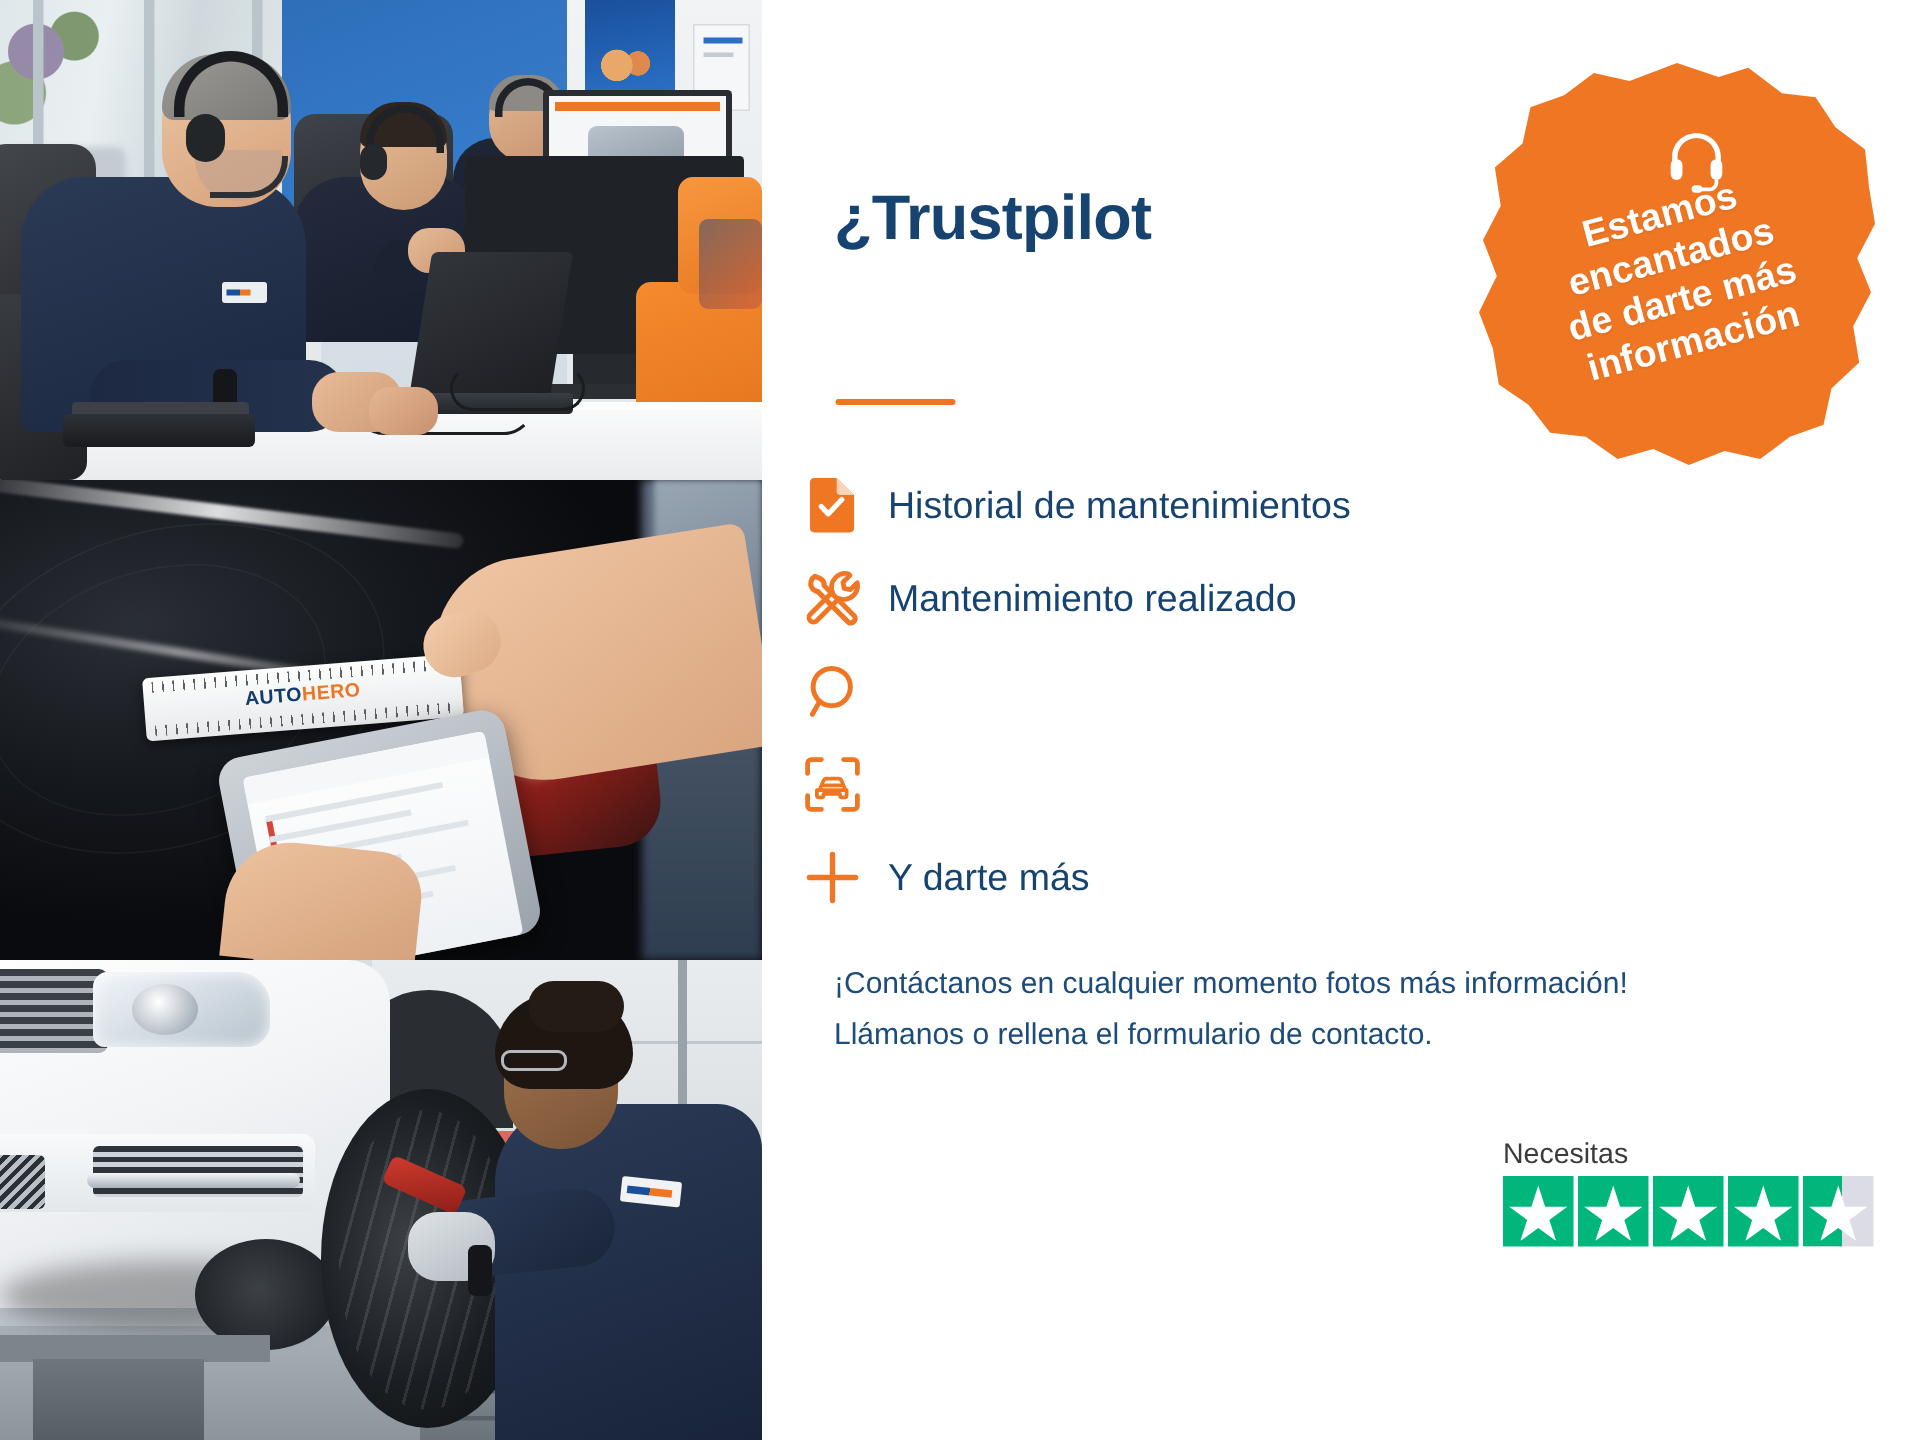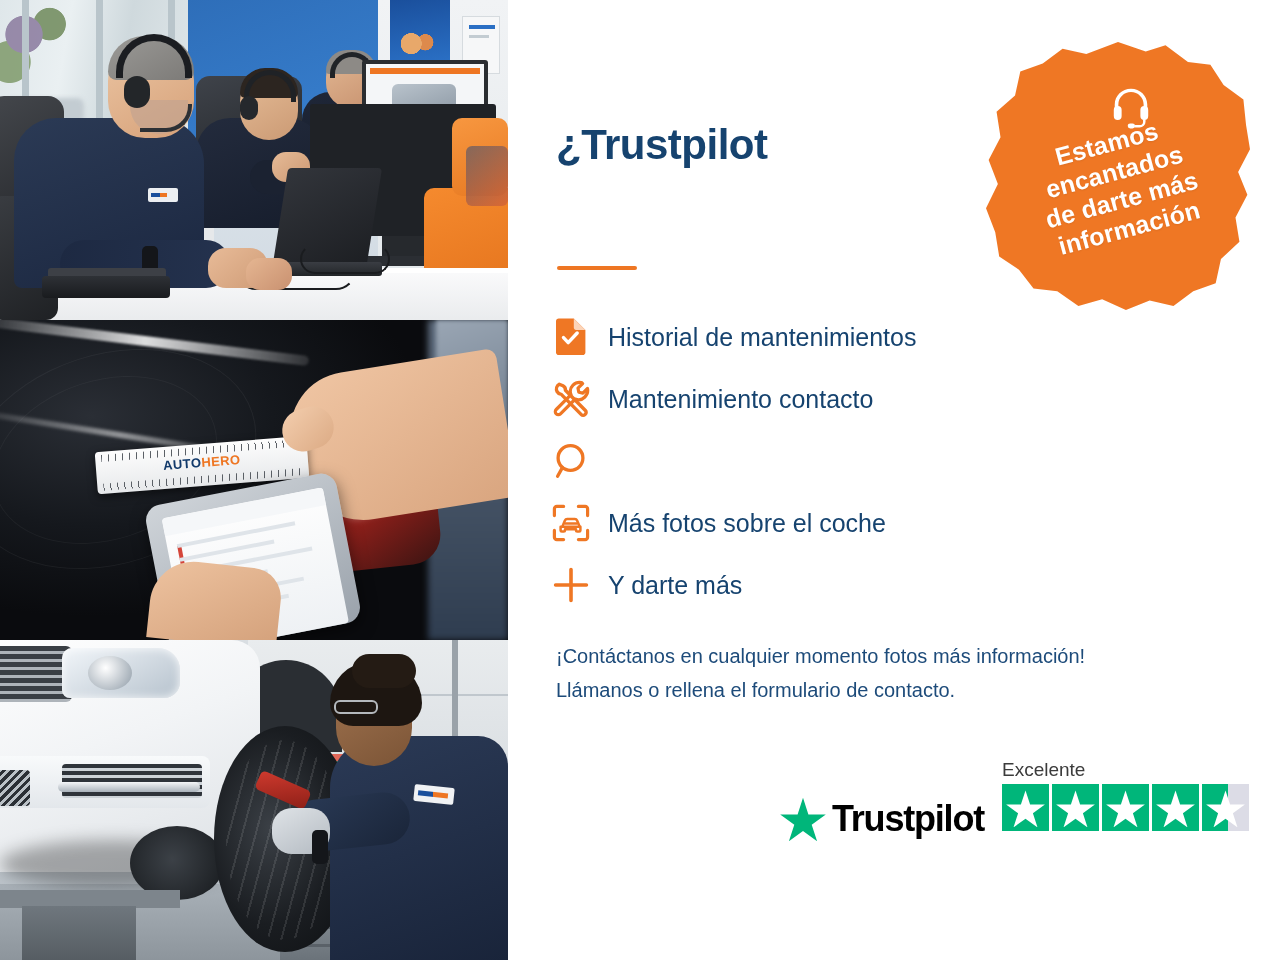--- a/index.html
+++ b/index.html
@@ -264,21 +264,21 @@
       27% 93%, 18% 92%, 12.5% 85%, 5% 80%, 3.5% 71%, 0% 62%, 4.5% 53%,
       1% 44%, 5.5% 35.5%, 4% 26%, 11% 20%, 13% 11%, 21.5% 8%, 29% 2.5%, 38% 4.5%);
     filter:drop-shadow(0 0 0 rgba(0,0,0,0));}
   .badge .hs{position:absolute;left:122px;top:44px;width:46px;height:44px;}
   .badge .btxt{position:absolute;left:24px;top:86px;width:216px;
     transform:rotate(-15deg);text-align:center;
     font:700 25px/1.16 "Liberation Sans",sans-serif;color:#fff;letter-spacing:.2px;
     text-shadow:0 1px 2px rgba(0,0,0,.08);}
 
   
-  .features{position:absolute;left:44px;top:306px;width:560px;}
+  .features{position:absolute;left:28px;top:306px;width:560px;}
   .feature{display:flex;align-items:center;height:62px;}
   .feature .ic{width:56px;flex:0 0 56px;display:flex;align-items:center;justify-content:flex-start;}
   .feature .lbl{font:400 25px/1.2 "Liberation Sans",sans-serif;color:#16436f;}
 
   .para{position:absolute;left:48px;top:640px;width:680px;
     font:400 20px/1.68 "Liberation Sans",sans-serif;color:#1d4b7a;}
 
   
   .tp{position:absolute;left:272px;top:760px;width:400px;height:130px;}
   .tp .logo{position:absolute;left:0;top:36px;display:flex;align-items:center;gap:6px;}
@@ -475,21 +475,21 @@
 
       <div class="feature">
         <span class="ic">
           <svg width="38" height="38" viewBox="0 0 38 38">
             <g stroke="#ef7724" stroke-width="3.4" stroke-linecap="round" stroke-linejoin="round" fill="none">
               <path d="M7.3 4.2c-2.6 1.5-3.6 4.8-2.2 7.4.9 1.6 2.5 2.6 4.2 2.8l20 20.2c1 1 2.6 1 3.6 0l.5-.5c1-1 1-2.6 0-3.6L13.4 10.3c.2-1.8-.7-3.6-2.4-4.5l-3.7-1.6z"></path>
               <path d="M30.6 3.6 26 8.2l.8 4.1 4.1.8 4.6-4.6c.6 3-.3 6.2-2.6 8.5-2.6 2.6-6.4 3.3-9.6 2L8.5 33.8c-1.2 1.2-3.1 1.2-4.3 0-1.2-1.2-1.2-3.1 0-4.3L19 14.7c-1.3-3.2-.6-7 2-9.6 2.3-2.3 5.5-3.2 8.5-2.6z" stroke-width="3.2"></path>
             </g>
           </svg>
         </span>
-        <span class="lbl">Mantenimiento contacto</span>
+        <span class="lbl">Mantenimiento realizado</span>
       </div>
 
       <div class="feature">
         <span class="ic">
           <svg width="36" height="38" viewBox="0 0 36 38">
             <circle cx="18.5" cy="16" r="12.4" fill="none" stroke="#ef7724" stroke-width="3.3"></circle>
             <path d="M10.4 25.6 5.6 34.2" fill="none" stroke="#ef7724" stroke-width="3.3" stroke-linecap="round"></path>
           </svg>
         </span>
       </div>
@@ -503,47 +503,40 @@
               <path d="M35.6 26.4v6.8c0 1.3-1.1 2.4-2.4 2.4h-6.8"></path>
               <path d="M11.6 35.6H4.8c-1.3 0-2.4-1.1-2.4-2.4v-6.8"></path>
             </g>
             <g fill="none" stroke="#ef7724" stroke-width="2.5" stroke-linecap="round" stroke-linejoin="round">
               <path d="M9.6 22.8h18.8v3.6c0 .7-.6 1.2-1.2 1.2h-2c-.7 0-1.2-.5-1.2-1.2v-1.1H13v1.1c0 .7-.5 1.2-1.2 1.2h-2c-.6 0-1.2-.5-1.2-1.2v-3.6z"></path>
               <path d="M10.4 22.6l2.5-6c.4-.9 1.2-1.5 2.2-1.5h7.8c1 0 1.8.6 2.2 1.5l2.5 6"></path>
               <path d="M13.1 19.6h11.8"></path>
             </g>
           </svg>
         </span>
-        <span class="lbl">Más fotos sobre el coche</span>
       </div>
 
       <div class="feature">
         <span class="ic">
           <svg width="38" height="38" viewBox="0 0 38 38">
             <path d="M19 3.6v30.8M3.6 19h30.8" fill="none" stroke="#ef7724" stroke-width="3.6" stroke-linecap="round"></path>
           </svg>
         </span>
         <span class="lbl">Y darte más</span>
       </div>
     </div>
 
     <p class="para">
       <span>¡Contáctanos en cualquier momento fotos más información!</span><br>
       <span>Llámanos o rellena el formulario de contacto.</span>
     </p>
 
     <div class="tp">
-      <div class="logo">
-        <svg width="46" height="46" viewBox="0 0 46 46">
-          <path d="M23 1.8l5.4 16.6h17.4l-14.1 10.3 5.4 16.6L23 34.9 8.9 45.3l5.4-16.6L.2 18.4h17.4z" fill="#00b67a"></path>
-        </svg>
-        <span class="word">Trustpilot</span>
-      </div>
-
-      <div class="exc">Excelente</div>
+
+      <div class="exc">Necesitas</div>
 
       <div class="stars">
         <span class="st" style="background: rgb(0, 182, 122);">
           <svg width="39" height="39" viewBox="0 0 39 39">
               <path d="M19.5 2.4l4.6 14.1h14.8L26.9 25.3l4.6 14.1-12-8.7-12 8.7 4.6-14.1L.1 16.5h14.8z" fill="#fff"></path>
             </svg>
         </span>
         <span class="st" style="background: rgb(0, 182, 122);">
           <svg width="39" height="39" viewBox="0 0 39 39">
               <path d="M19.5 2.4l4.6 14.1h14.8L26.9 25.3l4.6 14.1-12-8.7-12 8.7 4.6-14.1L.1 16.5h14.8z" fill="#fff"></path>

